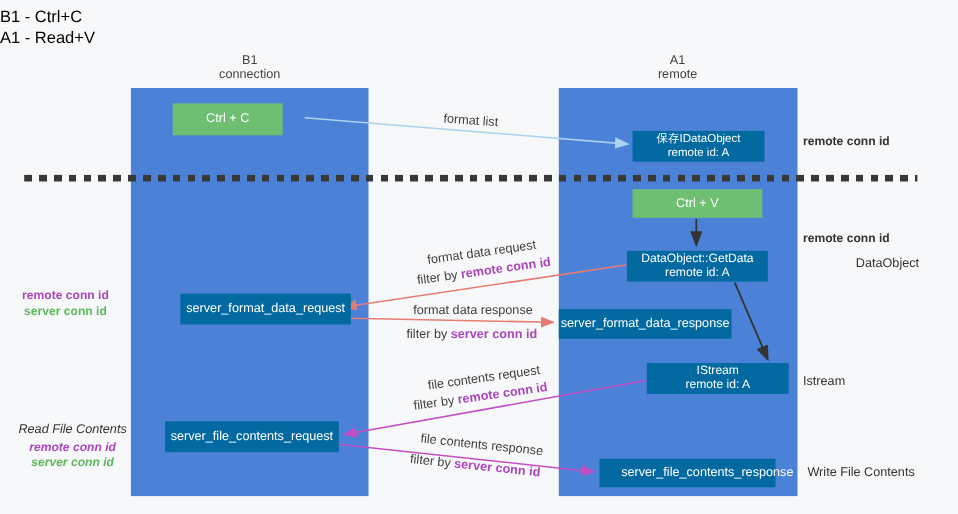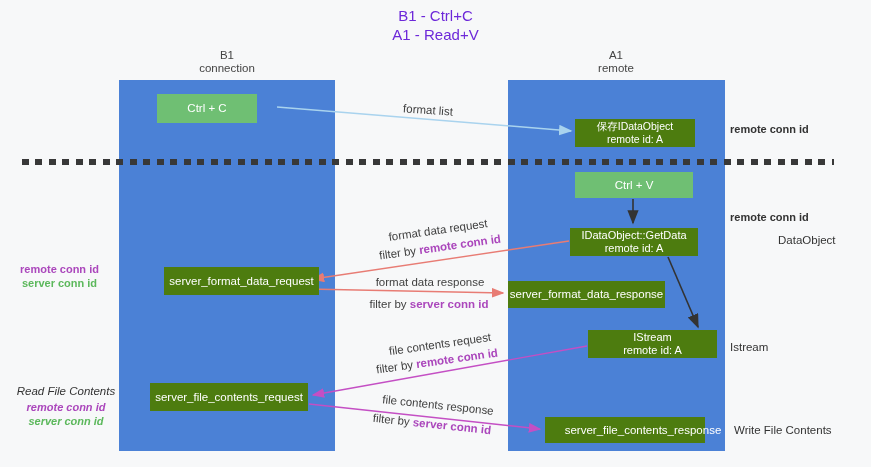--- a/index.html
+++ b/index.html
@@ -8,40 +8,39 @@
     background:#f7f8f9;
     font-family:"Liberation Sans", sans-serif;
     color:#3a3a3a;
     overflow:hidden;
     position:relative;
   }
   .canvas{position:absolute;inset:0;}
   .abs{position:absolute;}
   .title{
     left:0;right:0;top:6px;
-    text-align:center;
-    font-size:15px;color:#6d28d9;line-height:19px;
+    font-size:15px;color:#000000;line-height:19px;
   }
   .col-header{
     text-align:center;font-size:11.5px;color:#444;line-height:13px;
   }
   .lifeline{
     background:#4b81d6;
   }
   .sep{
     height:6px;
     background:repeating-linear-gradient(90deg,#383838 0 7px,transparent 7px 13.5px);
   }
   .box{
     display:flex;align-items:center;justify-content:center;
     text-align:center;color:#fff;
     font-size:11.5px;line-height:13px;
     box-sizing:border-box;
   }
-  .box.orange{background:#4d7c0f;}
+  .box.orange{background:#0369a1;}
   .box.green{background:#6fbf73;}
   .ann{
     white-space:nowrap;
     font-size:11.5px;color:#3f3f3f;
     transform-origin:center;
   }
   .purple{color:#ab47bc;font-weight:bold;}
   .greentxt{color:#5cb85c;font-weight:bold;}
   .sidelabel{font-size:11.5px;color:#333;white-space:nowrap;}
   .sideblock{text-align:center;line-height:14px;white-space:nowrap;}
@@ -105,21 +104,21 @@
       <span style="display:block;">remote id: A</span>
     </span>
   </div>
 
   <div class="abs box green" style="left:575px;top:172px;width:118px;height:26px;">
     <span>Ctrl + V</span>
   </div>
 
   <div class="abs box orange" style="left:570px;top:228px;width:128px;height:28px;font-size:11px;">
     <span>
-      <span style="display:block;">IDataObject::GetData</span>
+      <span style="display:block;">DataObject::GetData</span>
       <span style="display:block;">remote id: A</span>
     </span>
   </div>
 
   <div class="abs box orange" style="left:152px;top:267px;width:155px;height:28px;margin-left:12px;">
     <span>server_format_data_request</span>
   </div>
 
   <div class="abs box orange" style="left:508px;top:281px;width:157px;height:27px;">
     <span>server_format_data_response</span>

